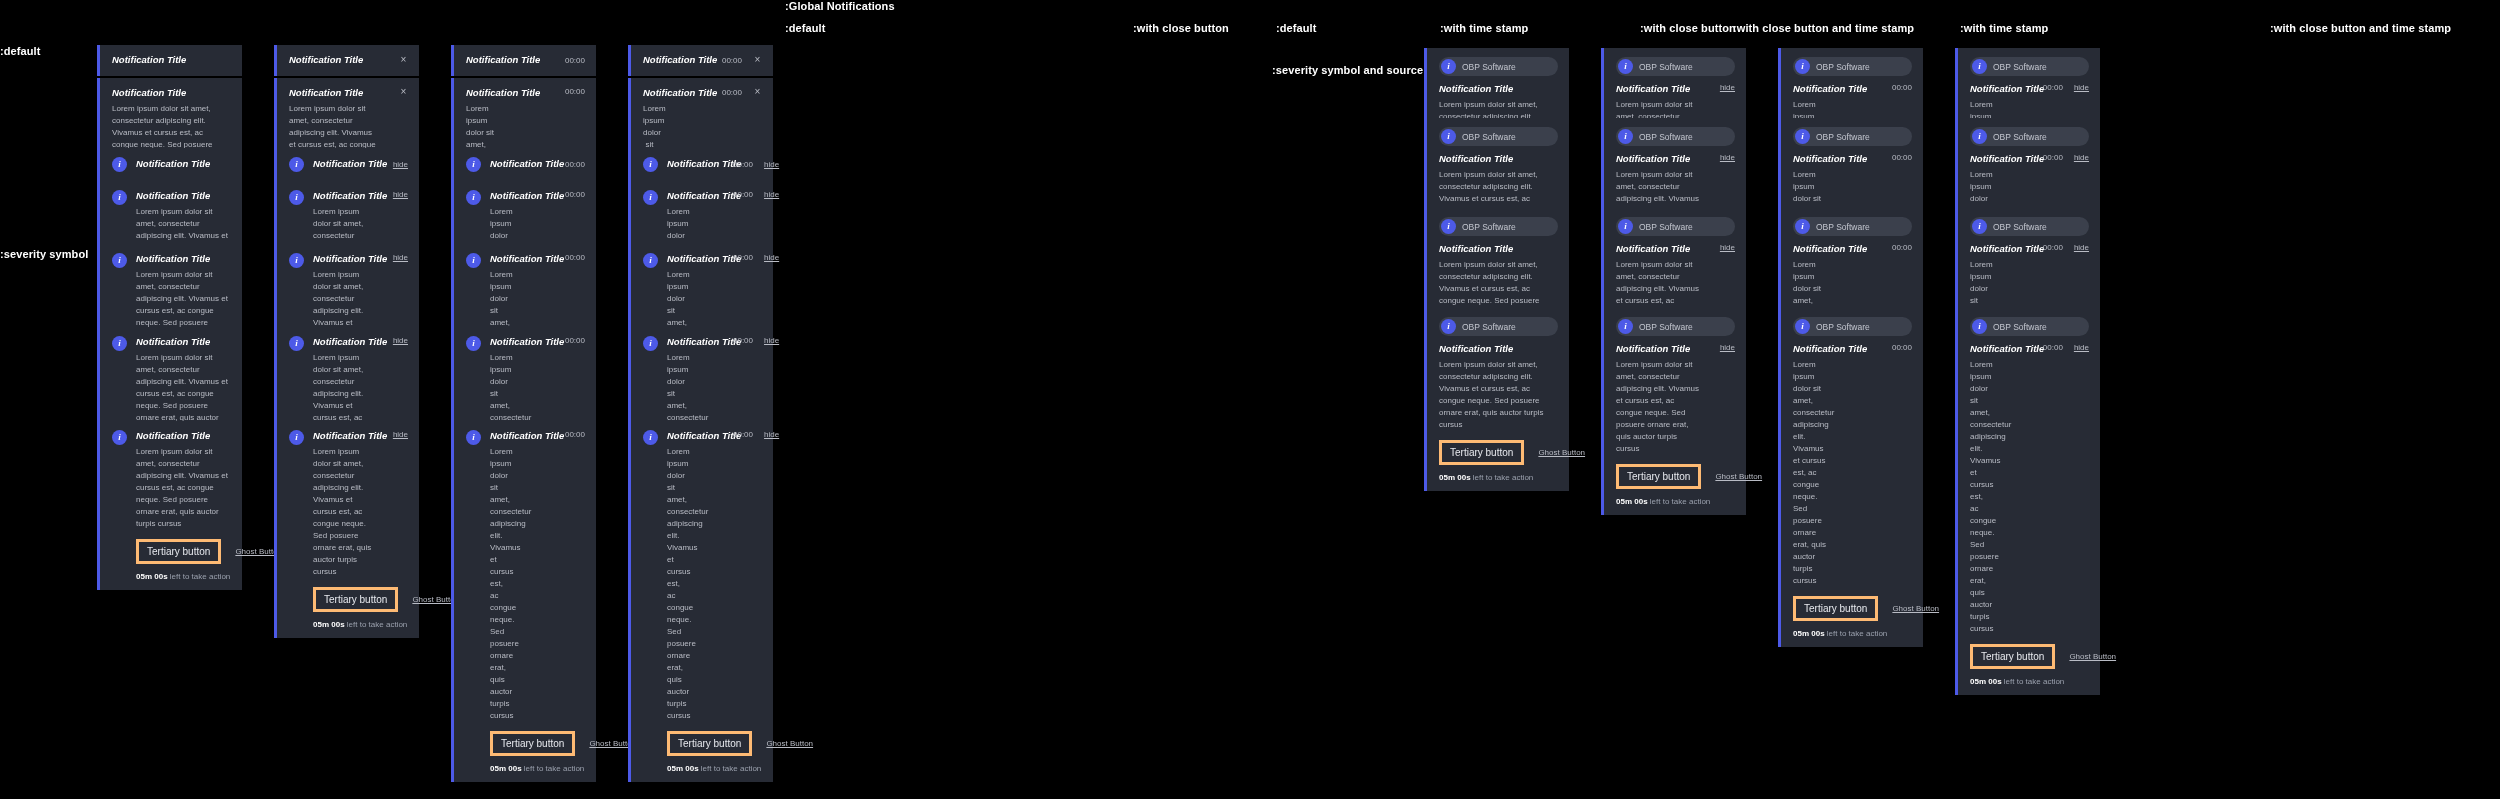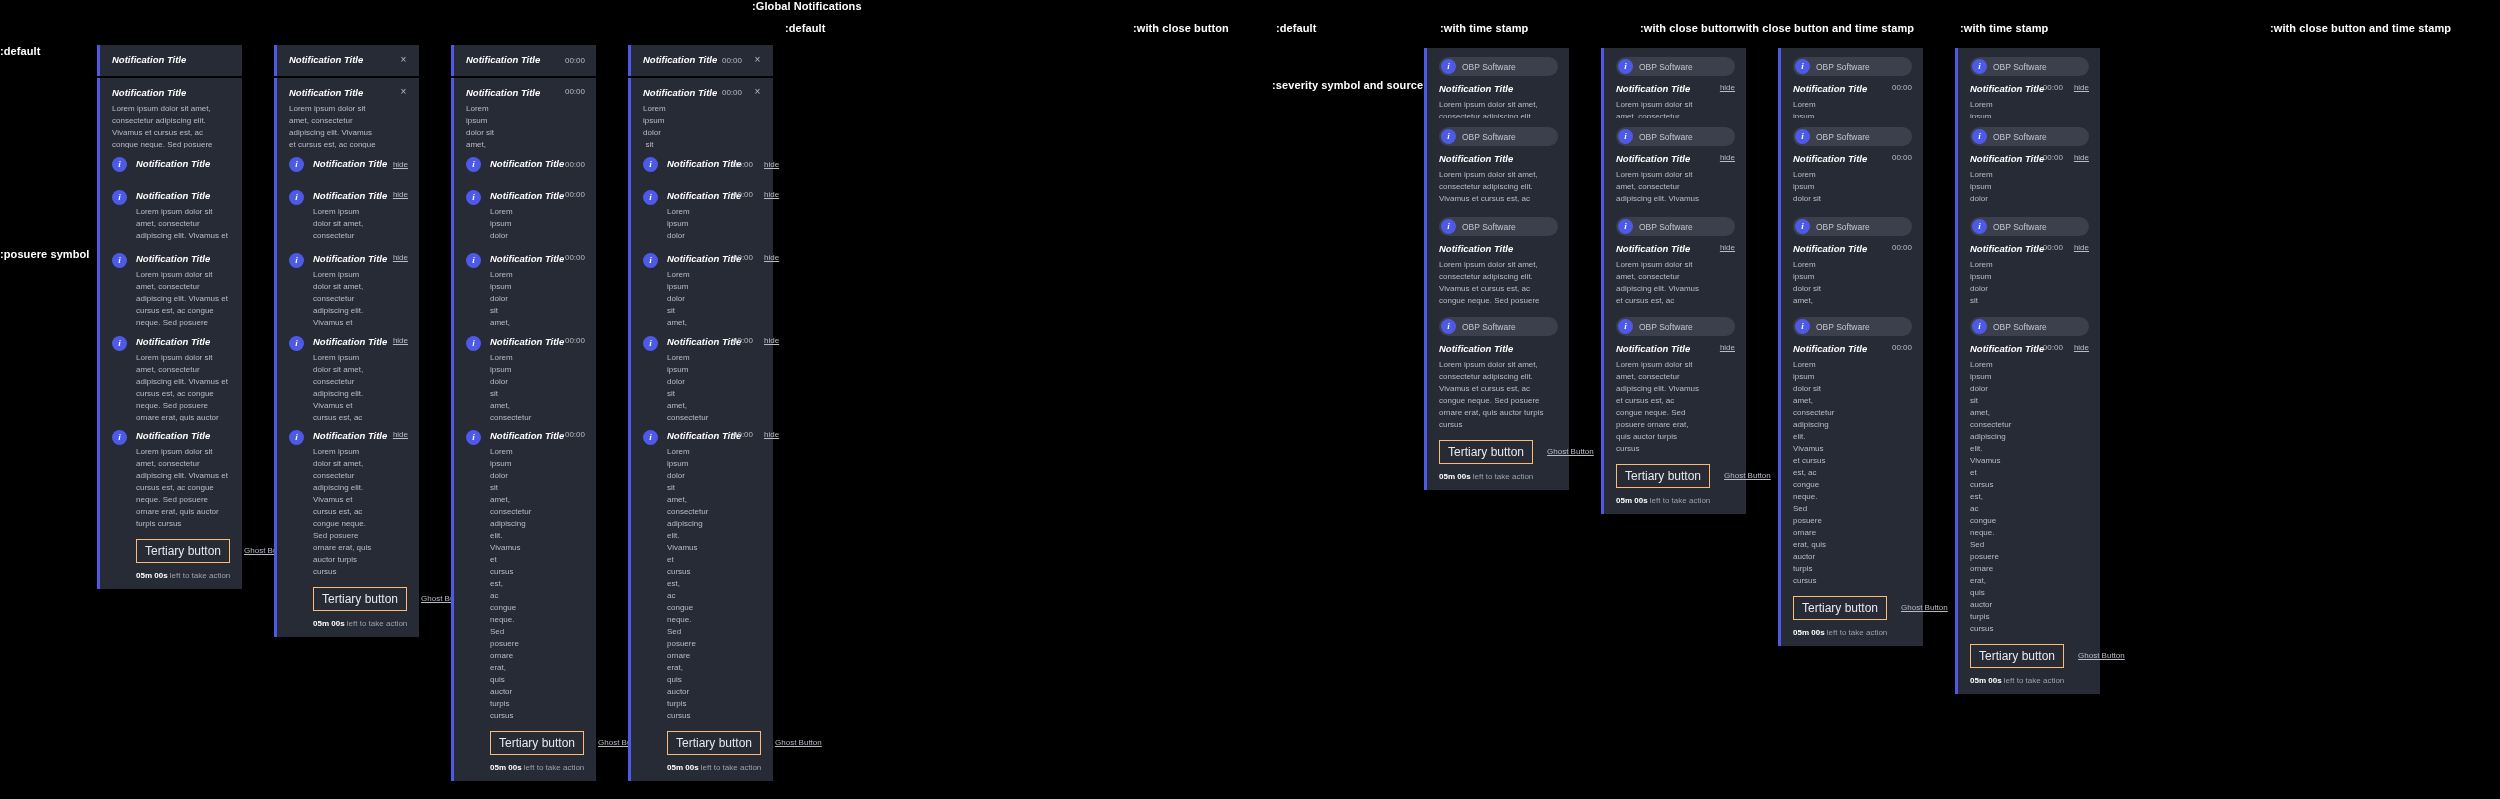--- a/index.html
+++ b/index.html
@@ -107,24 +107,24 @@
   }
 
   .actions {
     display: flex;
     align-items: center;
     gap: 14px;
     margin-top: 9px;
   }
   .tbtn {
     background: transparent;
-    border: 1px solid #fdba74;
+    border: 3px solid #fdba74;
     color: #e7e9ee;
     font-family: "Liberation Sans", sans-serif;
-    font-size: 12px;
+    font-size: 10px;
     font-weight: 400;
     padding: 4px 8px;
     cursor: pointer;
     white-space: nowrap;
   }
   .gbtn {
     background: none; border: none;
     color: #b9bcc5;
     font-family: "Liberation Sans", sans-serif;
     font-size: 8px;
@@ -135,35 +135,35 @@
   }
   .timer { margin-top: 8px; font-size: 8px; white-space: nowrap; }
   .timer b { color: #ffffff; font-weight: 700; }
   .timer span { color: #9aa0ad; font-weight: 400; }
 </style>
 </head>
 <body>
 
 <div class="canvas">
 
-  <div class="lbl section" style="left:752px; top:0px;">:Global Notifications</div>
+  <div class="lbl section" style="left:785px; top:0px;">:Global Notifications</div>
 
   <div class="lbl" style="left:785px; top:22px;">:default</div>
   <div class="lbl" style="left:1133px; top:22px;">:with close button</div>
   <div class="lbl" style="left:1440px; top:22px;">:with time stamp</div>
   <div class="lbl" style="left:1733px; top:22px;">:with close button and time stamp</div>
 
   <div class="lbl" style="left:0px; top:45px;">:default</div>
-  <div class="lbl" style="left:0px; top:248px;">:posuere symbol</div>
+  <div class="lbl" style="left:0px; top:248px;">:severity symbol</div>
 
   <div class="lbl" style="left:1276px; top:22px;">:default</div>
   <div class="lbl" style="left:1640px; top:22px;">:with close button</div>
   <div class="lbl" style="left:1960px; top:22px;">:with time stamp</div>
   <div class="lbl" style="left:2270px; top:22px;">:with close button and time stamp</div>
-  <div class="lbl" style="left:1272px; top:79px;">:severity symbol and source</div>
+  <div class="lbl" style="left:1272px; top:64px;">:severity symbol and source</div>
 
   <div id="cards">
       <div class="note" style="left: 97px; top: 45px; width: 145px;">
         <div class="nrow tight">
           <div class="nbody">
             <div class="ntitle">Notification Title</div>
           </div>
         </div>
       </div>
       <div class="note" style="left: 274px; top: 45px; width: 145px;">

